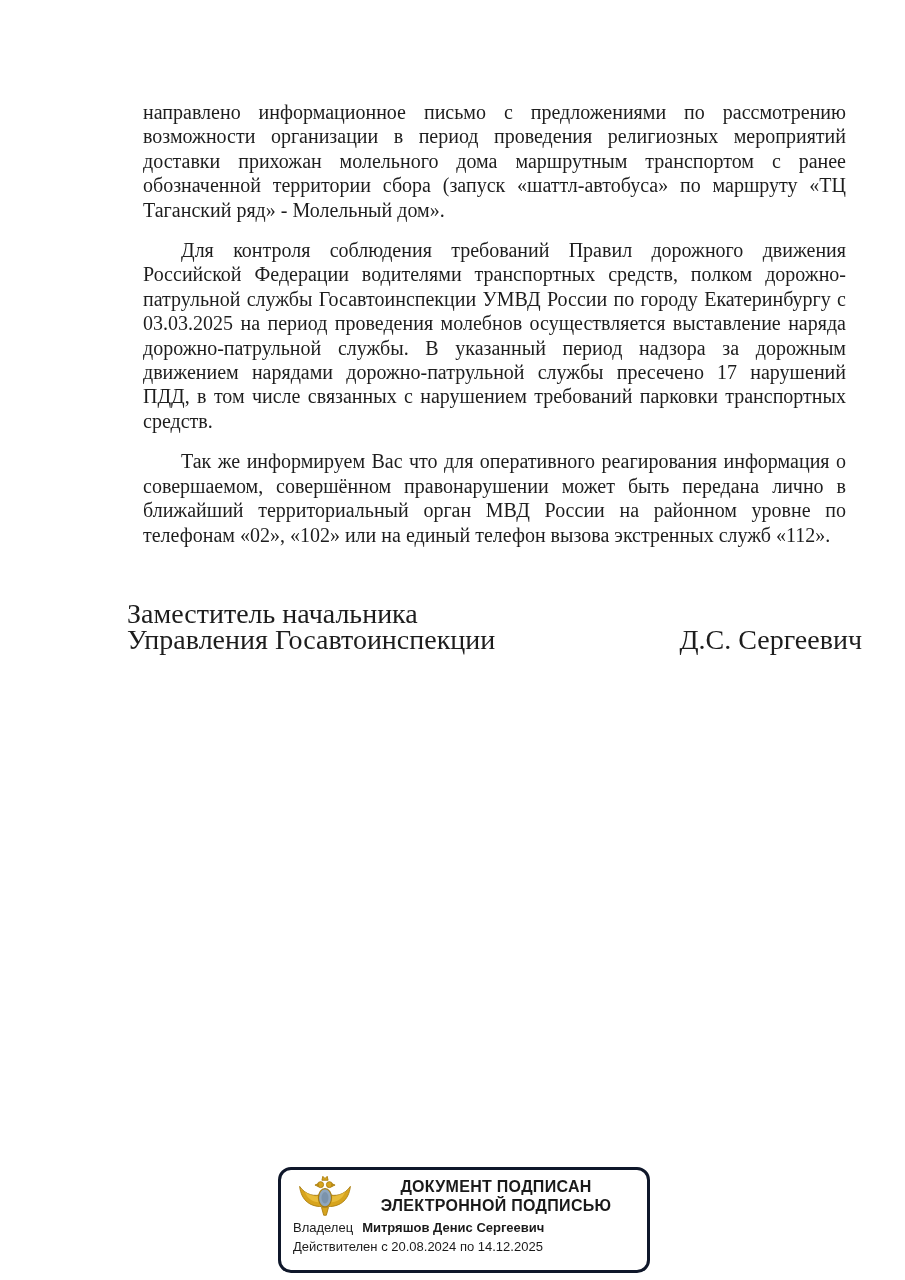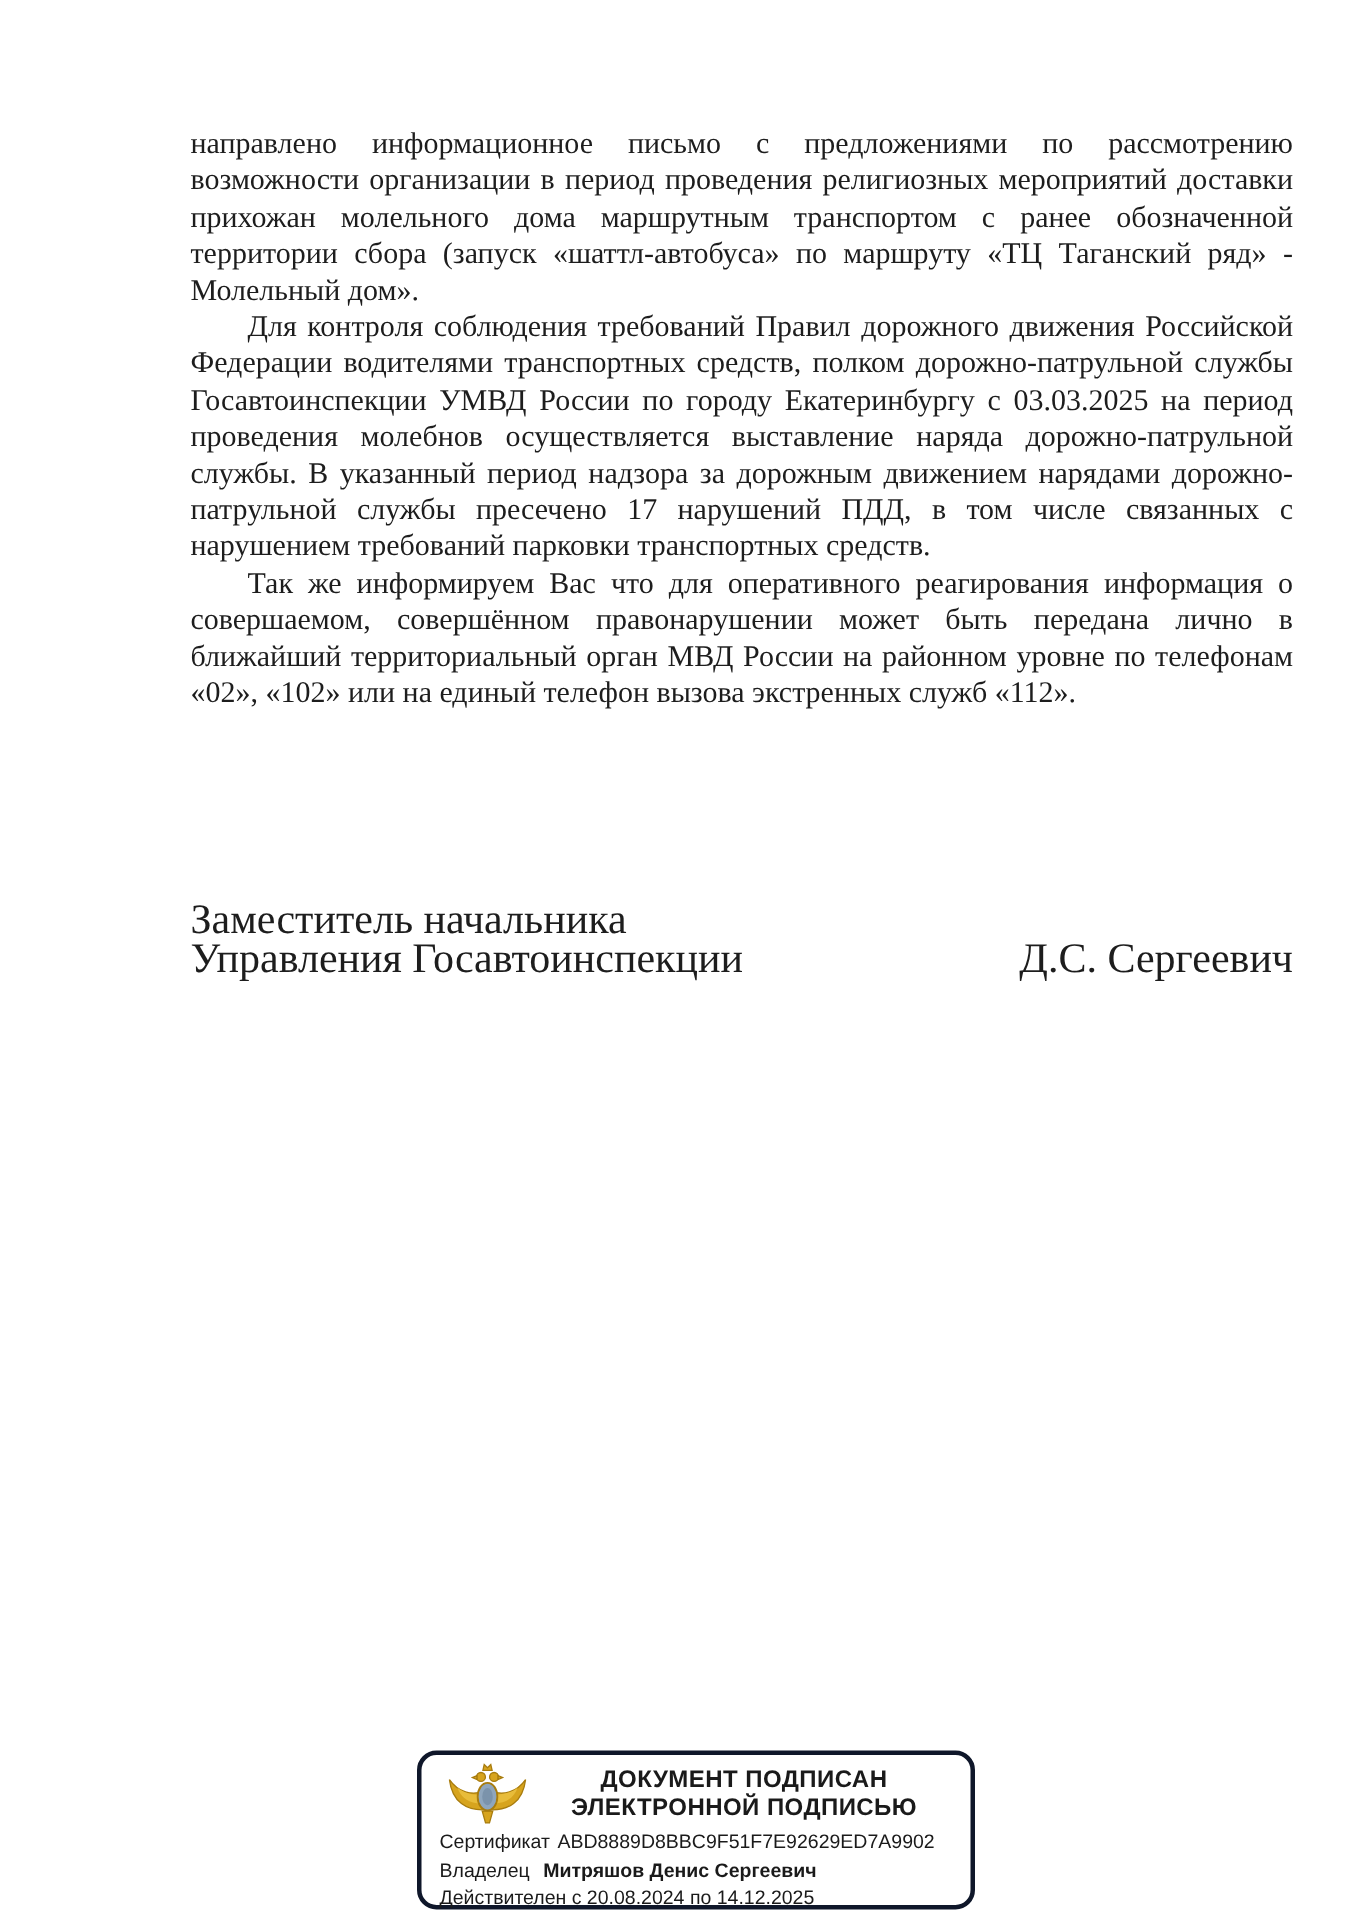--- a/index.html
+++ b/index.html
@@ -20,21 +20,21 @@
     position: absolute;
     left: 127px;
     top: 84px;
     width: 735px;
     font-size: 20px;
     line-height: 24.4px;
     color: #1d1d1d;
     text-align: justify;
   }
   .body-text p {
-    margin: 0;
+    margin: 16px;
     padding: 0;
   }
   .body-text p.indent {
     text-indent: 38px;
   }
   
   .signature {
     position: absolute;
     left: 127px;
     top: 601px;
@@ -142,21 +142,18 @@
           <ellipse cx="32" cy="26" rx="7.5" ry="10.5" fill="#8fa6bd" stroke="#a87c0e" stroke-width="1.4"></ellipse>
           <ellipse cx="32" cy="26" rx="4" ry="6.5" fill="#7b93ab"></ellipse>
         </svg>
       </span>
       <div class="stamp-title">
         <div>ДОКУМЕНТ ПОДПИСАН</div>
         <div>ЭЛЕКТРОННОЙ ПОДПИСЬЮ</div>
       </div>
     </div>
     <div class="stamp-row">
-      <span>Сертификат</span><span class="val">ABD8889D8BBC9F51F7E92629ED7A9902</span>
-    </div>
-    <div class="stamp-row">
       <span>Владелец</span><span class="owner-name">Митряшов Денис Сергеевич</span>
     </div>
     <div class="stamp-row">Действителен с 20.08.2024 по 14.12.2025</div>
   </div>
 
 </div>
 
 </body></html>

